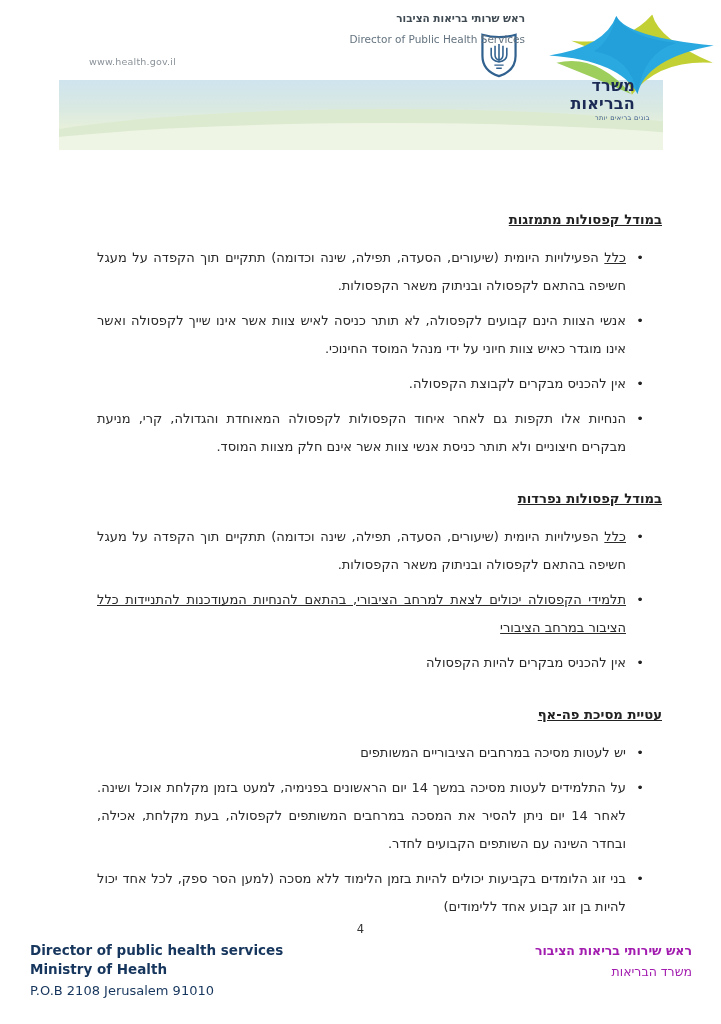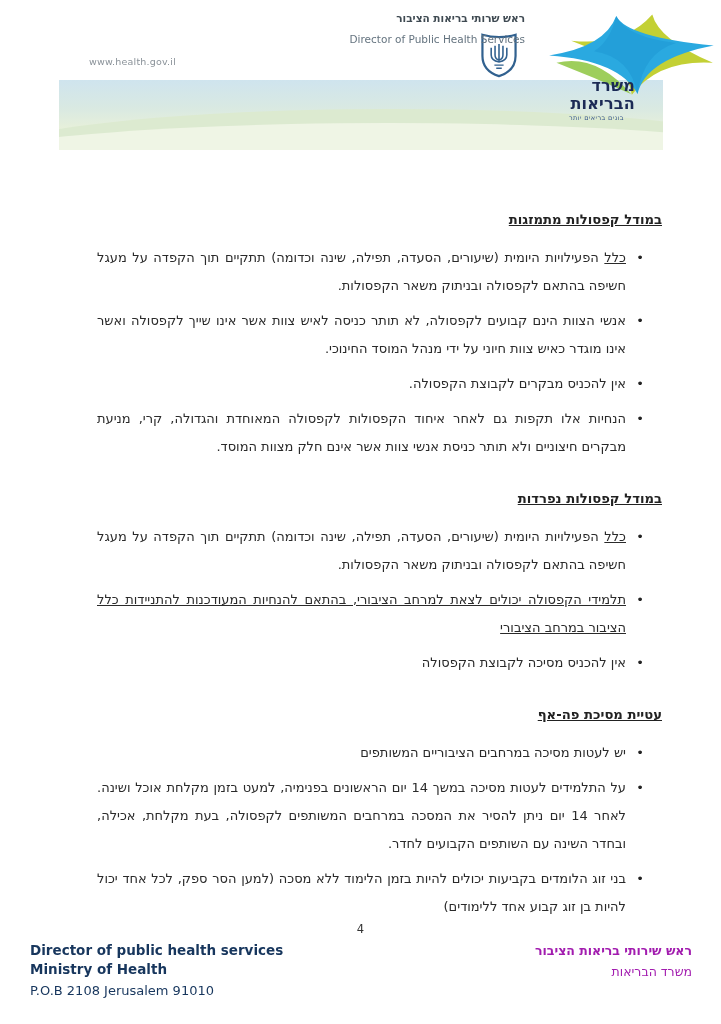--- a/index.html
+++ b/index.html
@@ -40,21 +40,21 @@
   }
   .emblem { position:absolute; top:32px; left:477px; width:44px; height:46px; }
   .logo-star { position:absolute; top:12px; right:4px; width:172px; height:86px; }
   .logo-title {
     position:absolute; top:77px; right:86px; width:100px; z-index:3;
     text-align:right; direction:rtl;
     font-size:16px; line-height:18px; font-weight:bold; color:#1b2a55;
     letter-spacing:.2px;
   }
   .logo-tagline {
-    position:absolute; top:114px; right:97px; width:99px; z-index:3;
+    position:absolute; top:114px; right:71px; width:99px; z-index:3;
     text-align:right; direction:rtl;
     font-size:6.5px; color:#3b5a8f; letter-spacing:.4px;
   }
 
   
   .doc-body {
     position:absolute; top:190px; right:59px; width:575px;
     direction:rtl; color:#2a2a2a; font-size:13px; line-height:28px;
   }
   .sec-title {
@@ -123,21 +123,21 @@
       <ul>
         <li><span class="lead-u">כלל</span> הפעילויות היומית (שיעורים, הסעדה, תפילה, שינה וכדומה) תתקיים תוך הקפדה על מעגל חשיפה בהתאם לקפסולה ובניתוק משאר הקפסולות.</li>
         <li>אנשי הצוות הינם קבועים לקפסולה, לא תותר כניסה לאיש צוות אשר אינו שייך לקפסולה ואשר אינו מוגדר כאיש צוות חיוני על ידי מנהל המוסד החינוכי.</li>
         <li>אין להכניס מבקרים לקבוצת הקפסולה.</li>
         <li>הנחיות אלו תקפות גם לאחר איחוד הקפסולות לקפסולה המאוחדת והגדולה, קרי, מניעת מבקרים חיצוניים ולא תותר כניסת אנשי צוות אשר אינם חלק מצוות המוסד.</li>
       </ul>
       <div class="sec-title">במודל קפסולות נפרדות</div>
       <ul>
         <li><span class="lead-u">כלל</span> הפעילויות היומית (שיעורים, הסעדה, תפילה, שינה וכדומה) תתקיים תוך הקפדה על מעגל חשיפה בהתאם לקפסולה ובניתוק משאר הקפסולות.</li>
         <li class="u-all">תלמידי הקפסולה יכולים לצאת למרחב הציבורי, בהתאם להנחיות המעודכנות להתניידות כלל הציבור במרחב הציבורי</li>
-        <li>אין להכניס מסיכה לקבוצת הקפסולה</li>
+        <li>אין להכניס מבקרים להיות הקפסולה</li>
       </ul>
       <div class="sec-title">עטיית מסיכת פה-אף</div>
       <ul>
         <li>יש לעטות מסיכה במרחבים הציבוריים המשותפים</li>
         <li>על התלמידים לעטות מסיכה במשך 14 יום הראשונים בפנימיה, למעט בזמן מקלחת אוכל ושינה. לאחר 14 יום ניתן להסיר את המסכה במרחבים המשותפים לקפסולה, בעת מקלחת, אכילה, ובחדר השינה עם השותפים הקבועים לחדר.</li>
         <li>בני זוג הלומדים בקביעות יכולים להיות בזמן הלימוד ללא מסכה (למען הסר ספק, לכל אחד יכול להיות בן זוג קבוע אחד ללימודים)</li>
       </ul>
     </div>
 
   <div class="page-number">4</div>

